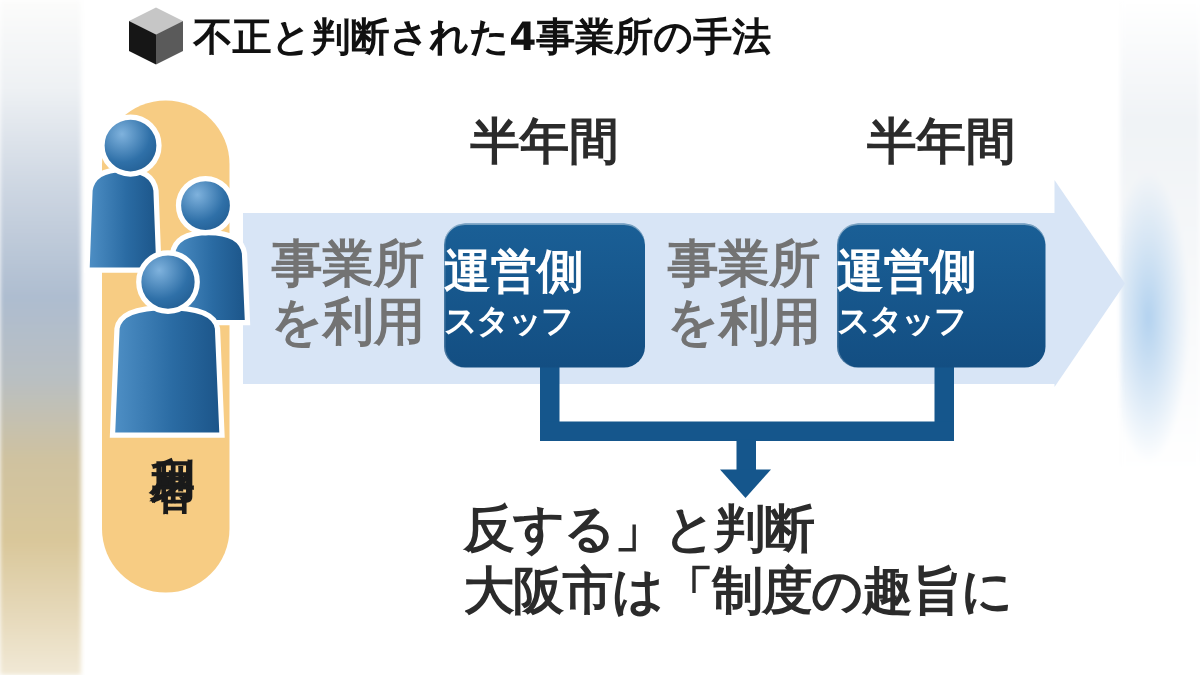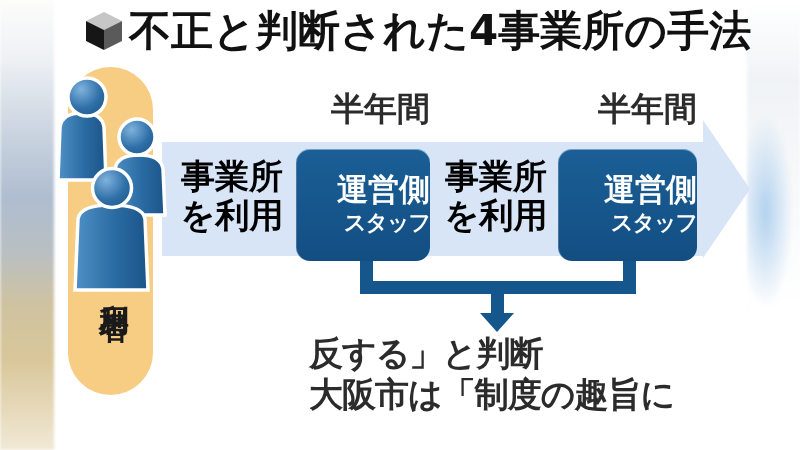--- a/index.html
+++ b/index.html
@@ -15,50 +15,50 @@
     filter:blur(1.5px);
   }
   .blur-right {
     position:absolute; right:0; top:0; width:53px; height:450px;
     background:
       radial-gradient(58% 24% at 35% 47%, #b3d2ef 0%, rgba(255,255,255,0) 90%),
       linear-gradient(180deg,#ffffff 0%,#f0f3f6 18%,#ffffff 70%);
     filter:blur(1.5px);
   }
   .title-row { position:absolute; left:84px; top:3px; display:flex; align-items:center; gap:5px; z-index:4; }
-  .title-text { margin:0; font-size:42px; font-weight:800; color:#111; white-space:nowrap; letter-spacing:0px; }
+  .title-text { margin:0; font-size:26px; font-weight:800; color:#111; white-space:nowrap; letter-spacing:0px; }
   .cube { flex:0 0 auto; }
 
   .pill { position:absolute; left:68px; top:67px; width:85px; height:328px;
           background:#f7cc83; border-radius:44px; z-index:1; }
   .pill-label { position:absolute; left:93px; top:280px; z-index:3;
           writing-mode:vertical-rl; text-orientation:upright;
           font-size:30px; font-weight:600; color:#1a1a1a; letter-spacing:4px; }
   .persons { position:absolute; left:50px; top:62px; z-index:2; }
 
   .band { position:absolute; left:162px; top:142px; width:542px; height:114px;
           background:#d8e5f6; z-index:0; }
   .band-head { position:absolute; left:703px; top:120px; width:0; height:0;
           border-top:69px solid transparent; border-bottom:69px solid transparent;
           border-left:47px solid #d8e5f6; z-index:0; }
 
-  .period { position:absolute; top:87px; font-size:33px; font-weight:600;
-          color:#2b2b2b; text-align:right; white-space:nowrap; z-index:2; }
+  .period { position:absolute; top:72px; font-size:33px; font-weight:600;
+          color:#2b2b2b; text-align:center; white-space:nowrap; z-index:2; }
   .period-1 { left:296px; width:134px; }
   .period-2 { left:558px; width:139px; }
 
   .step-plain { position:absolute; top:157px; font-size:34px; line-height:39px;
-          font-weight:600; color:#000000; text-align:center; z-index:2; white-space:nowrap; }
+          font-weight:600; color:#737373; text-align:center; z-index:2; white-space:nowrap; }
   .step-1 { left:176px; width:112px; }
   .step-3 { left:440px; width:112px; }
 
-  .staff-box { position:absolute; top:149px; height:112px; border-radius:14px;
+  .staff-box { position:absolute; top:149px; height:96px; border-radius:14px;
           background:linear-gradient(180deg,#1a5f96,#134e82);
           box-shadow:inset 0 1px 0 rgba(255,255,255,.4), inset 1px 0 0 rgba(255,255,255,.2);
-          color:#fff; font-weight:700; text-align:right;
+          color:#fff; font-weight:700; text-align:left;
           display:flex; flex-direction:column; justify-content:center; z-index:2; }
   .box-1 { left:296px; width:134px; }
   .box-2 { left:558px; width:139px; }
   .staff-line1 { font-size:31px; line-height:36px; }
   .staff-line2 { font-size:22px; line-height:32px; letter-spacing:-1px; }
 
   .conn { position:absolute; background:#15568c; z-index:1; }
   .conn-v1 { left:360px; top:243px; width:13px; height:49px; }
   .conn-v2 { left:623px; top:243px; width:13px; height:49px; }
   .conn-h  { left:360px; top:281px; width:276px; height:13px; }

